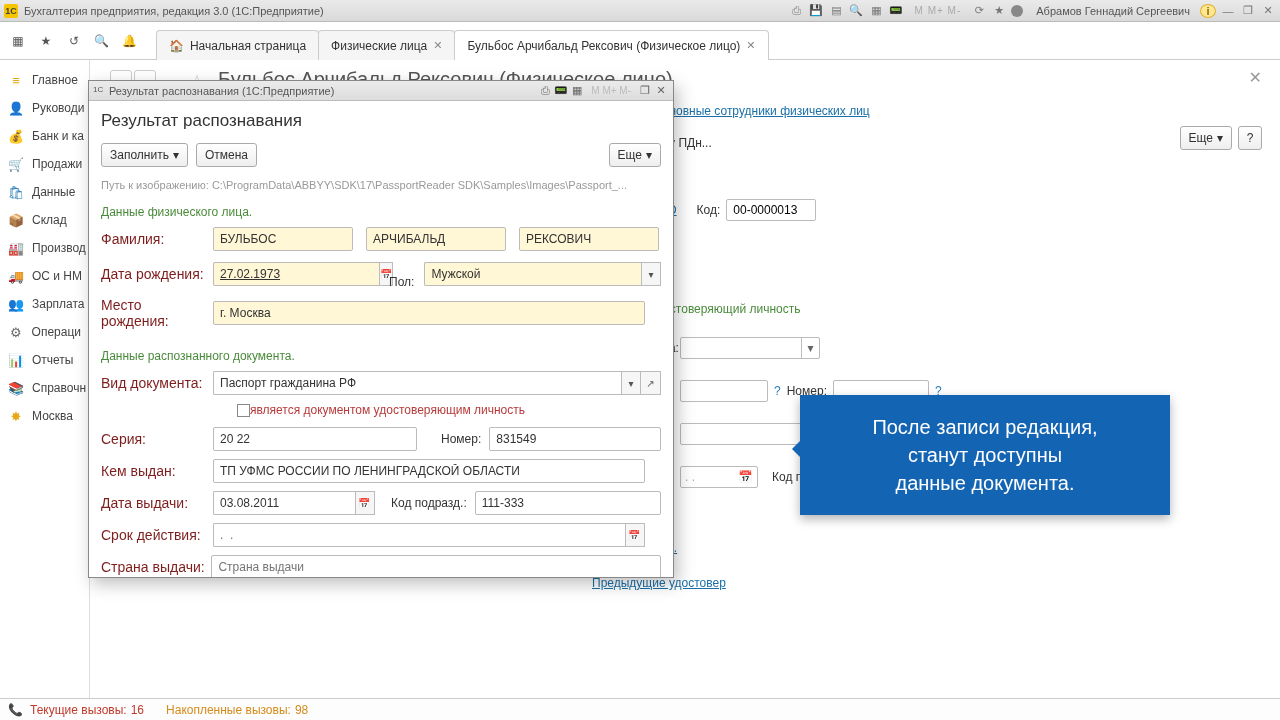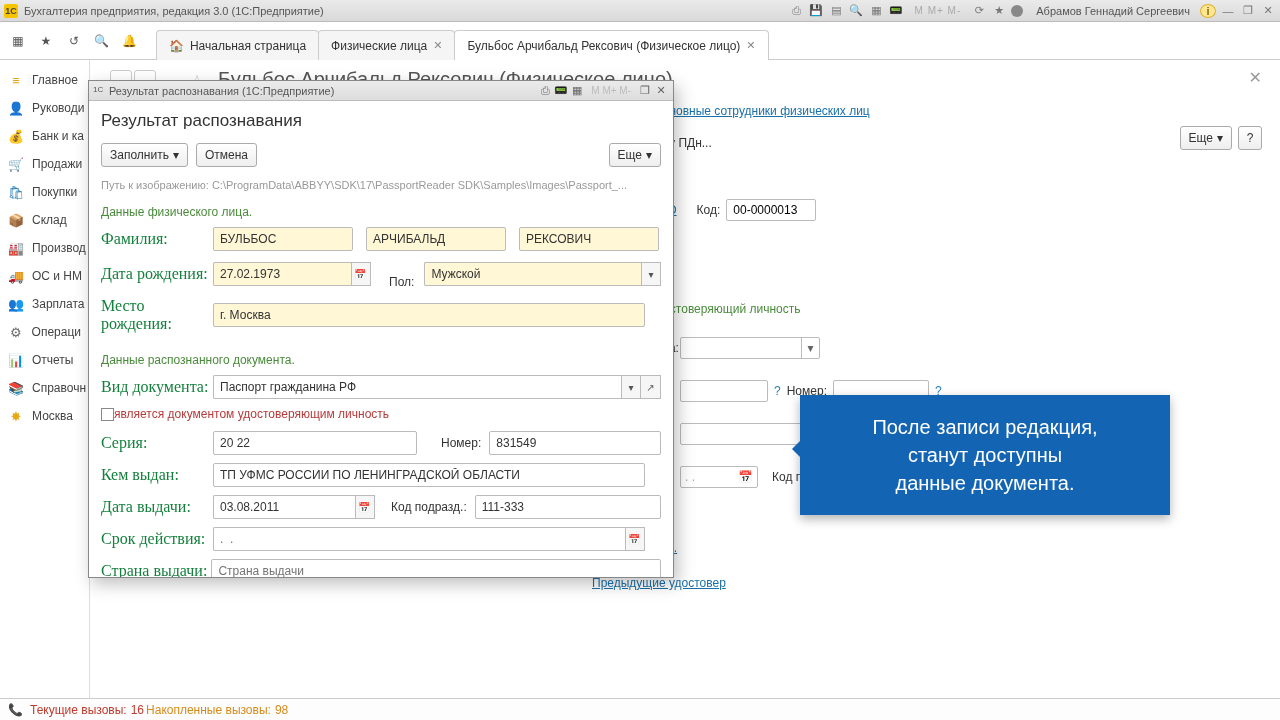--- a/index.html
+++ b/index.html
@@ -61,44 +61,44 @@
   .dialog-title { height:20px; background:linear-gradient(#ebebeb,#ddd); border-bottom:1px solid #bbb; display:flex; align-items:center; padding:0 4px; font-size:11px; color:#555; }
   .dialog-title .spacer{flex:1;}
   .dialog-title .d-btn { width:16px; height:14px; display:inline-flex; align-items:center; justify-content:center; cursor:pointer; color:#666; }
   .dialog-body { padding:10px 12px 14px 12px; flex:1; overflow:hidden; border-bottom-left-radius:4px; border-bottom-right-radius:4px;}
   .dialog-h { font-size:17px; color:#333; margin-bottom:12px; }
   .dialog-bar { display:flex; align-items:center; gap:8px; margin-bottom:12px; }
   .path-line { font-size:11px; color:#999; margin-bottom:14px; }
 
   .sec-title { color:#4a8b3b; font-size:12px; margin-bottom:8px; }
   .frow { display:flex; align-items:center; margin-bottom:8px; }
-  .frow .flbl { width:112px; color:#15803d; font-size:16px;font-family:Liberation Serif, serif; }
+  .frow .flbl { width:112px; color:#7f1d1d; font-size:14px; }
   .txt { height:24px; border:1px solid #bbb; background:#fff; padding:0 6px; font-size:12px; border-radius:2px; color:#333; }
   .txt.hl { background:#fff7d6; }
   .triple { display:flex; gap:13px; }
   .triple .txt { width:140px; }
   .w155 { width:155px; }
   .w430 { width:430px; }
   .combo { display:flex; }
   .combo .txt { border-top-right-radius:0; border-bottom-right-radius:0; border-right:none;}
   .combo .dd-btn { width:20px; height:24px; border:1px solid #bbb; display:inline-flex; align-items:center; justify-content:center; background:#f6f6f6; cursor:pointer; color:#555; font-size:10px;}
   .combo .dd-btn + .dd-btn { border-left:none;}
-  .chkline { display:flex; align-items:center; gap:0; margin: 4px 0 10px 0; }
+  .chkline { display:flex; align-items:center; gap:0; margin: 4px 0 10px 0; justify-content: center; }
   .chkline .chk { width:13px; height:13px; border:1px solid #888; background:#fff; }
   .chkline .red { color:#b83a3a; font-size:12px; }
 
   
   .callout { position:absolute; left:800px; top:395px; width:370px; background:#1464b4; color:#fff; padding:18px 22px; font-size:20px; text-align:center; line-height:1.4; box-shadow:0 4px 10px rgba(0,0,0,0.3);}
   .callout::before { content:""; position:absolute; left:-26px; top:36px; border:18px solid transparent; border-right-color:#1464b4; }
 
   
   .status { position:absolute; left:0; bottom:0; height:22px; width:1280px; background:#fdfdfd; border-top:1px solid #ccc; display:flex; align-items:center; padding:0 8px; font-size:12px; }
   .status .s-ico { width:16px; height:16px; display:inline-flex; align-items:center; justify-content:center; margin-right:6px;}
   .status .red { color:#c0392b; }
-  .status .orange { color:#d58b1a; margin-left:2px; }
+  .status .orange { color:#d58b1a; margin-left:22px; }
 </style>
 </head>
 <body>
 
 <div class="titlebar">
   <span class="icon-1c">1C</span>
   <span>Бухгалтерия предприятия, редакция 3.0 (1С:Предприятие)</span>
   <span class="spacer"></span>
   <div class="tb-group">
     <span class="tb-btn">⎙</span>
@@ -156,21 +156,21 @@
       <div class="nav-item">
         <span class="nav-ico" style="color:#e6a817">💰</span>
         <span>Банк и ка</span>
       </div>
       <div class="nav-item">
         <span class="nav-ico" style="color:#3a8f3a">🛒</span>
         <span>Продажи</span>
       </div>
       <div class="nav-item">
         <span class="nav-ico" style="color:#2a7fb8">🛍</span>
-        <span>Покупки</span>
+        <span>Данные</span>
       </div>
       <div class="nav-item">
         <span class="nav-ico" style="color:#7b5a3a">📦</span>
         <span>Склад</span>
       </div>
       <div class="nav-item">
         <span class="nav-ico" style="color:#6b6b6b">🏭</span>
         <span>Производ</span>
       </div>
       <div class="nav-item">
@@ -313,21 +313,21 @@
       <div class="triple">
         <input class="txt hl" value="БУЛЬБОС" style="">
         <input class="txt hl" value="АРЧИБАЛЬД" style="">
         <input class="txt hl" value="РЕКСОВИЧ" style="">
       </div>
     </div>
 
     <div class="frow">
       <div class="flbl">Дата рождения:</div>
       <div class="combo" style="width:160px;">
-        <input class="txt hl w155" style="width: 138px;" value="27.02.1973">
+        <input class="txt hl w155" style="width: 166px; text-decoration: underline;" value="27.02.1973">
         <div class="dd-btn">📅</div>
       </div>
       <span style="margin:16px 10px 0 16px;text-align:center;">Пол:</span>
       <div class="combo" style="flex:1;">
         <input class="txt hl" style="flex: 1 1 0%;" value="Мужской">
         <div class="dd-btn">▾</div>
       </div>
     </div>
 
     <div class="frow">

